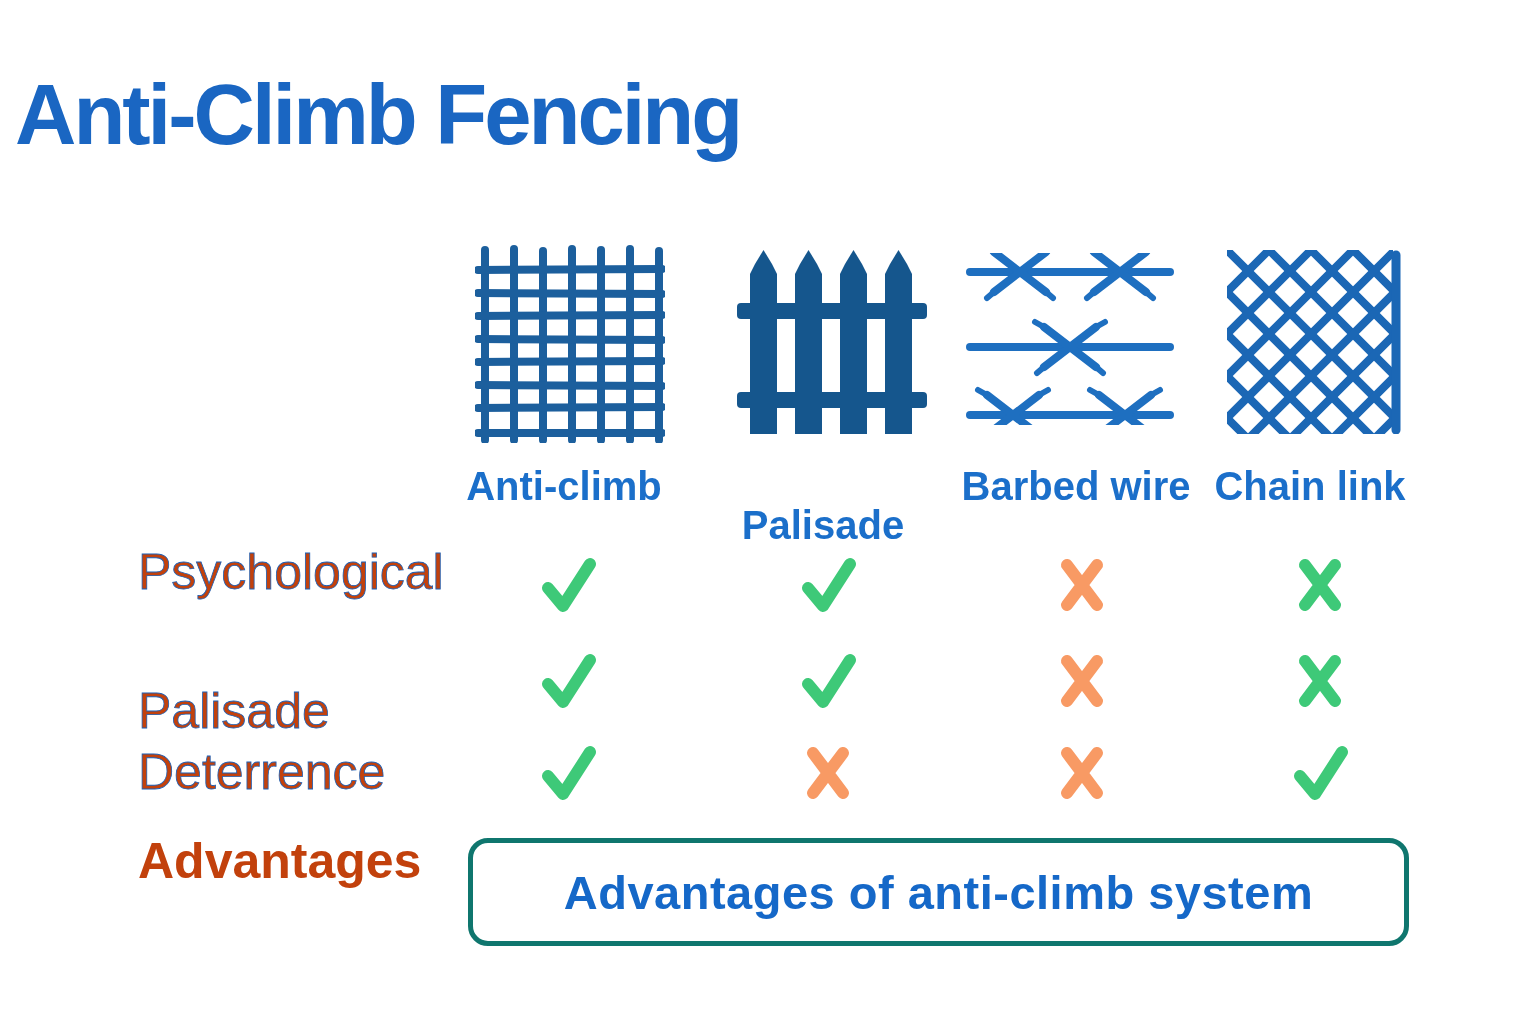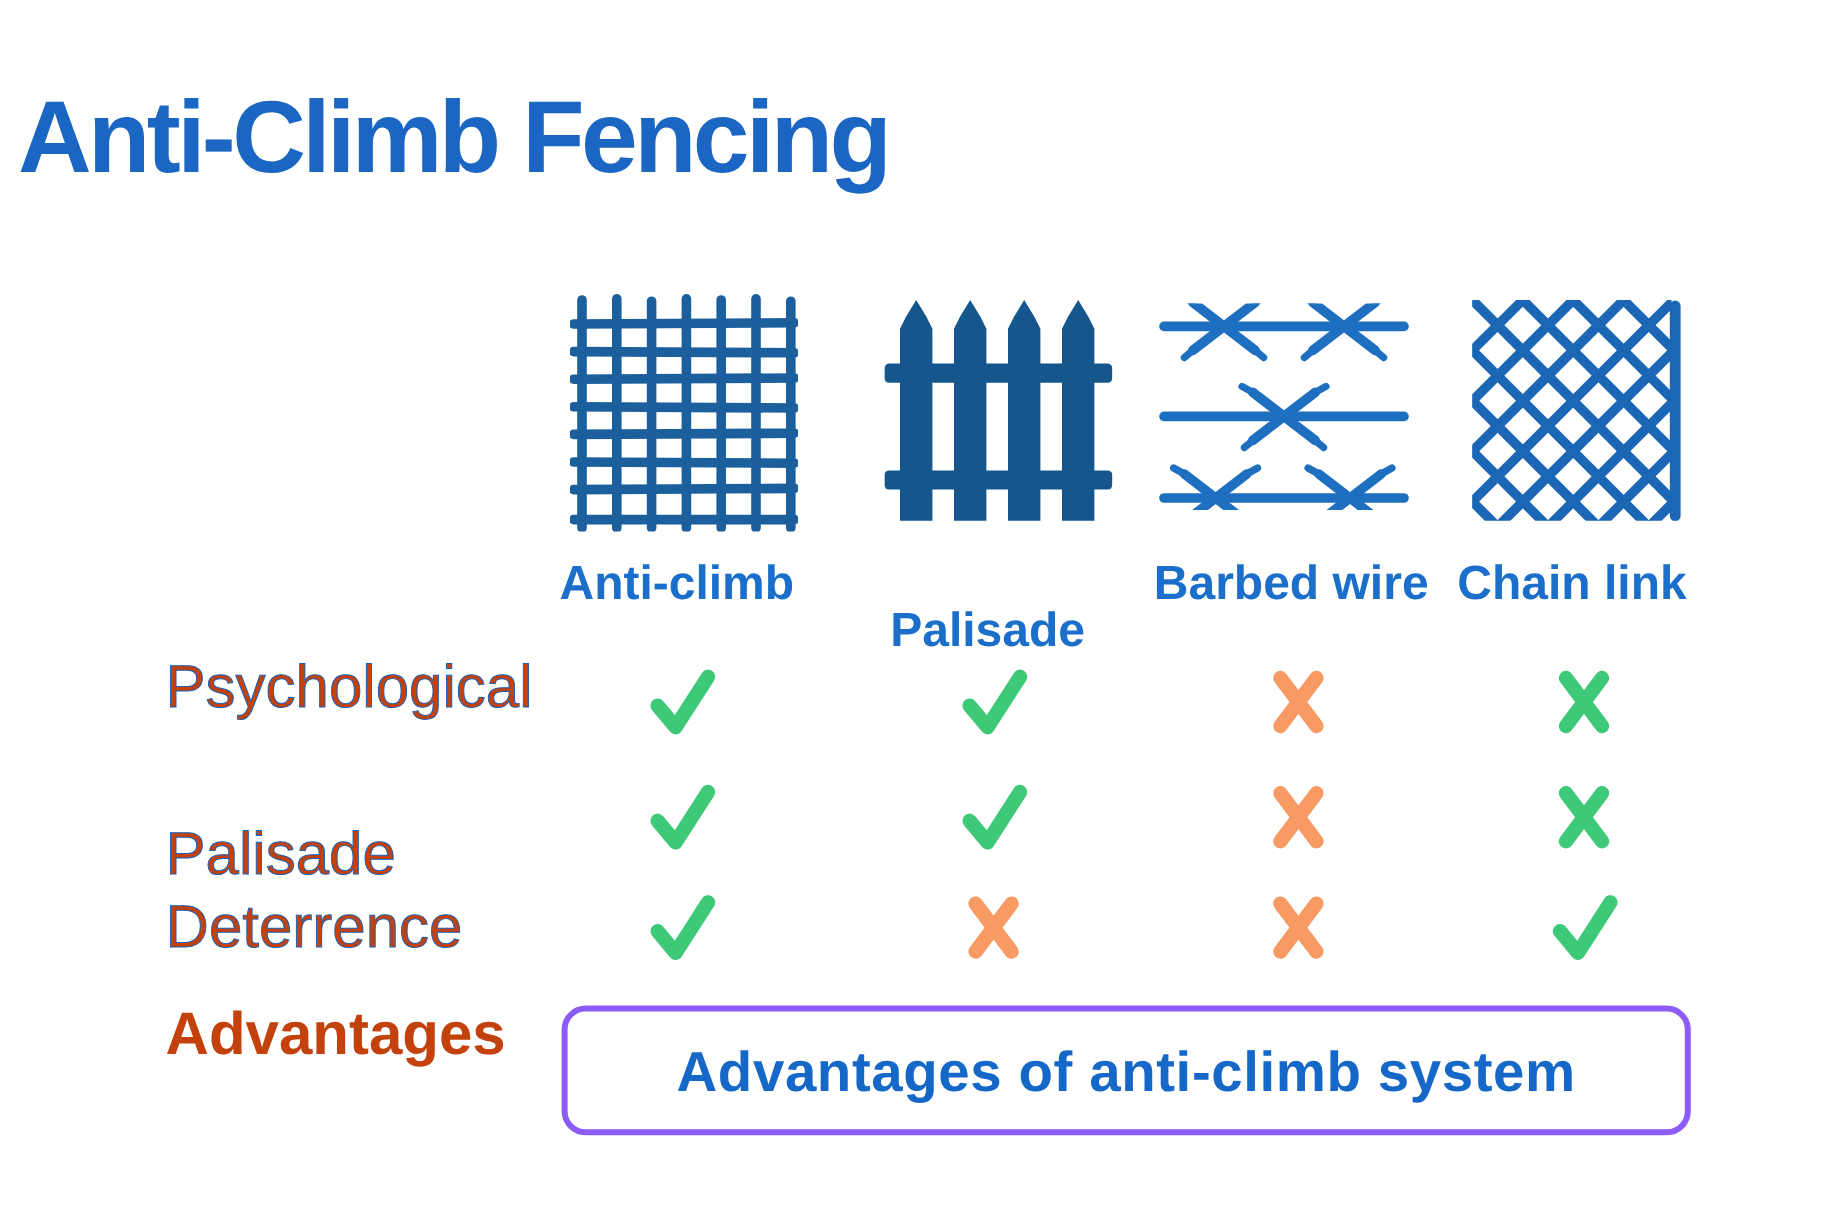--- a/index.html
+++ b/index.html
@@ -26,21 +26,21 @@
   .row-label.md{font-weight:400;-webkit-text-stroke:0.8px #1a60b8;}
   .row-label.bd{font-weight:700;}
   .rl-0{top:547px;}
   .rl-1{top:606px;}
   .rl-2{top:686px;}
   .rl-3{top:747px;}
   .rl-4{top:836px;}
   .mark{position:absolute;width:60px;height:60px;}
   .footer-box{
     position:absolute;left:468px;top:838px;width:941px;height:108px;
-    border:5px solid #8b5cf6;border-radius:20px;box-sizing:border-box;
+    border:5px solid #0f766e;border-radius:20px;box-sizing:border-box;
     display:flex;align-items:center;justify-content:center;background:#ffffff;
   }
   .footer-box span{font-size:47px;font-weight:700;color:#1568c8;letter-spacing:0.5px;}
 </style>
 </head>
 <body>
 
 <div class="stage">
 
   <div class="title">Anti-Climb Fencing</div>

